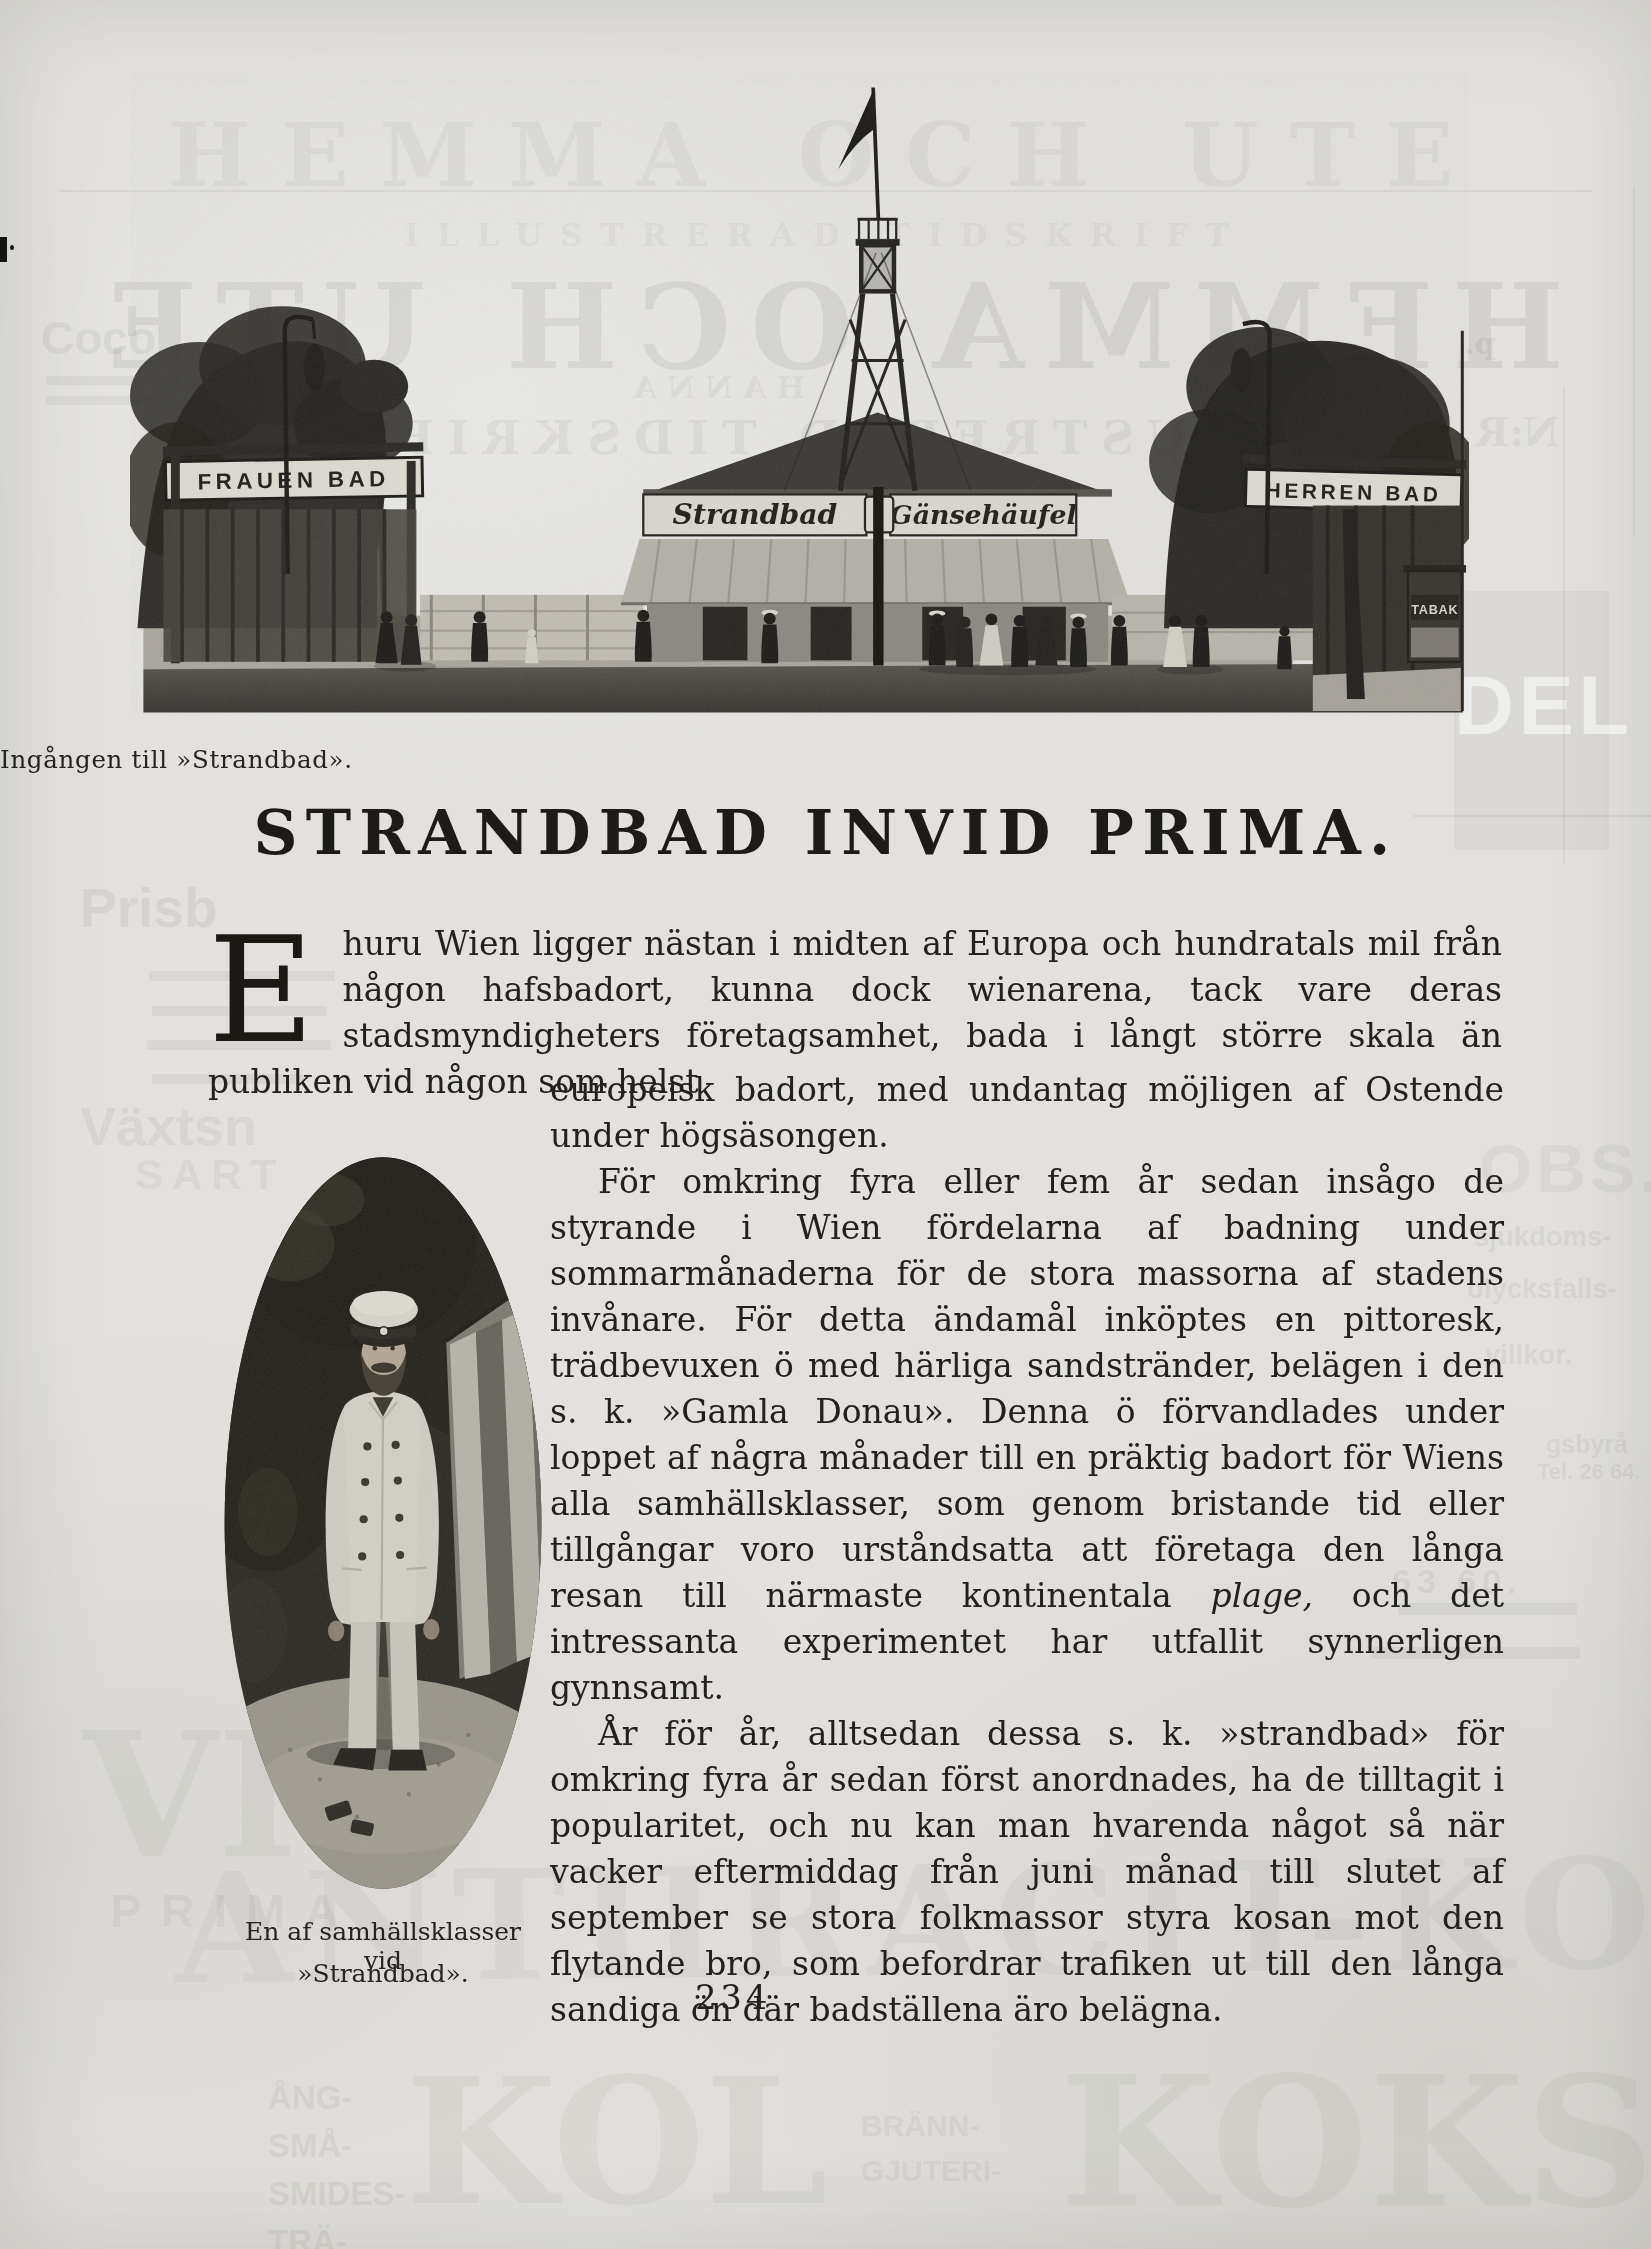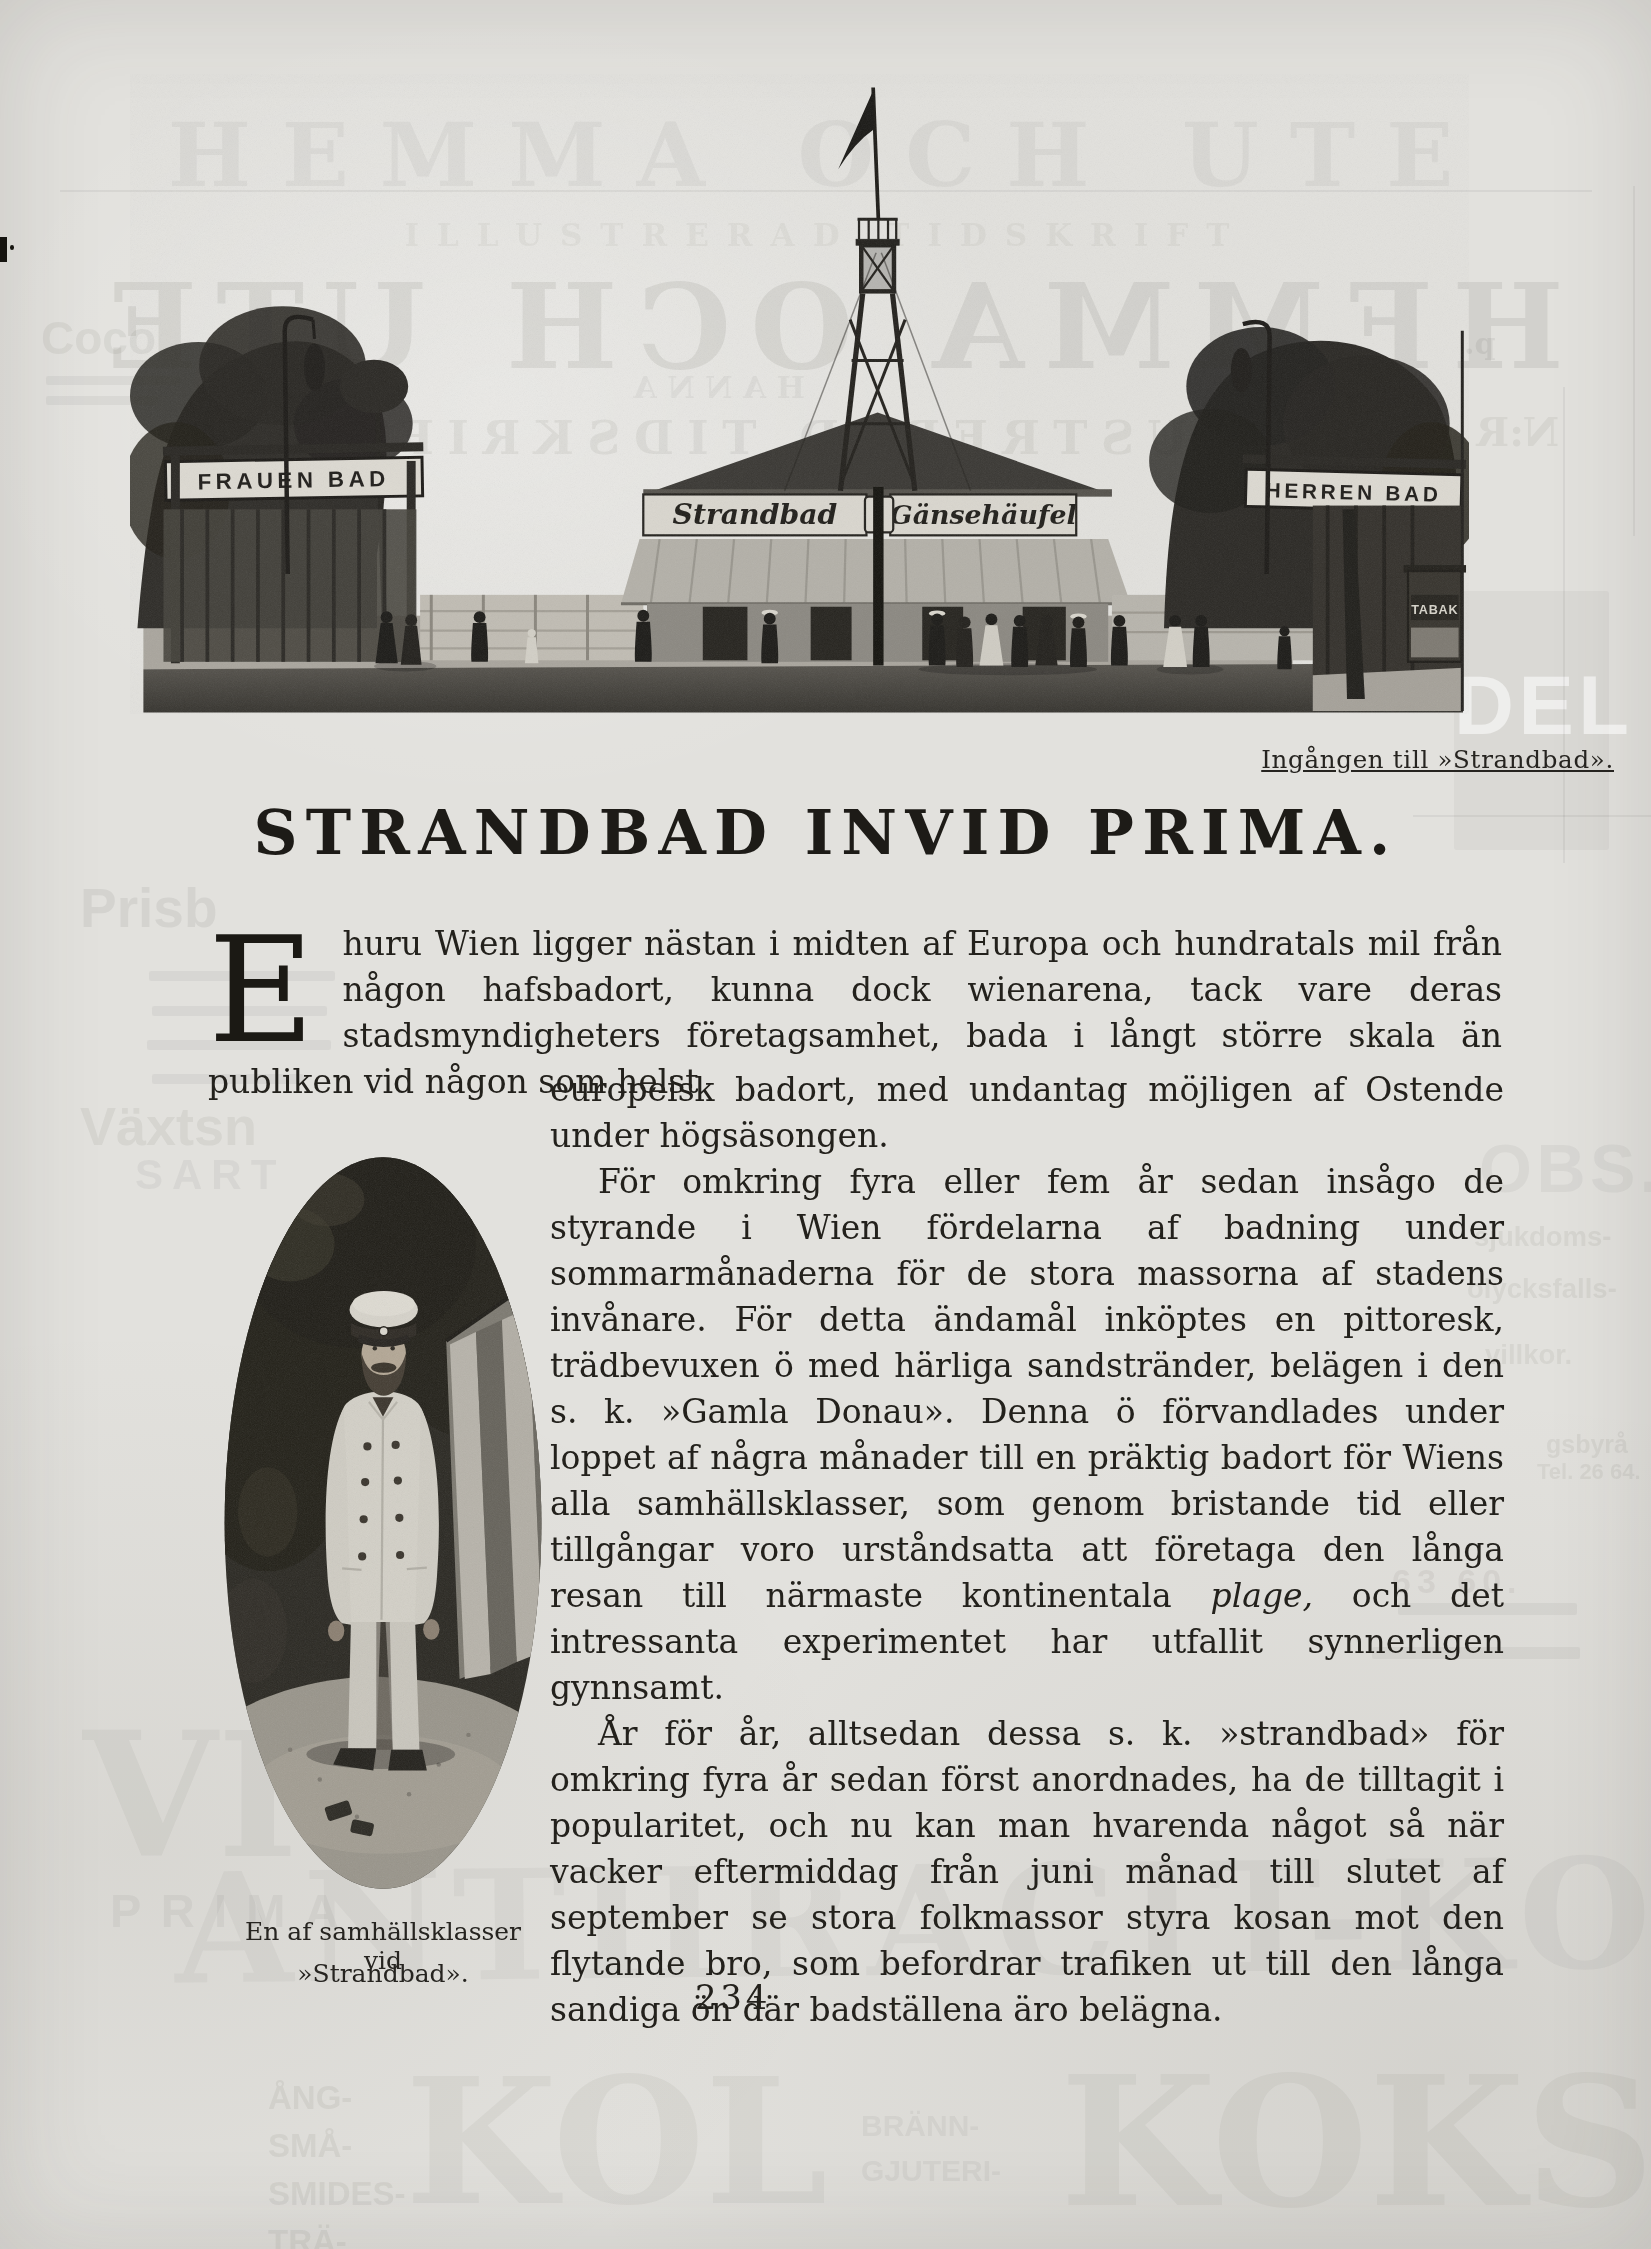--- a/index.html
+++ b/index.html
@@ -43,21 +43,21 @@
   .ghost-kol{top:2039px; left:405px; font-size:175px; color:rgba(55,52,46,.05);}
   .ghost-brann{top:2103px; left:861px; font-size:30px; line-height:45px; color:rgba(55,52,46,.06); white-space:pre-line;}
   .ghost-koks{top:2036px; left:1060px; font-size:180px; color:rgba(55,52,46,.05);}
   .ghost-anthracit{top:1831px; left:175px; font-size:152px; letter-spacing:10.4px; color:rgba(55,52,46,.045); transform:rotate(-0.6deg);}
   .ghost-del{top:591px; left:1454px; width:155px; height:259px; background:rgba(50,47,42,.045); border-radius:3px;}
   .ghost-del span{display:block; margin-top:67px; text-align:center; font-family:"Liberation Sans",sans-serif; font-weight:bold; font-size:83px; letter-spacing:4.5px; color:rgba(255,255,255,.55);}
   .blur-bar{position:absolute; background:rgba(55,52,46,.06); border-radius:2.2px;}
   .hairline{position:absolute; background:rgba(40,38,33,.06);}
   .edge-sliver{position:absolute; background:#15140f;}
   
-  .photo-caption{top:745px; left:0; width:1614px; text-align:right; font-size:24.5px; letter-spacing:0.7px; color:#262420;text-decoration:underline;}
+  .photo-caption{top:745px; left:0; width:1614px; text-align:left; font-size:24.5px; letter-spacing:0.7px; color:#262420;}
   .article-title{top:797px; left:0; width:1652px; text-align:center; font-size:61px; letter-spacing:8.2px; font-weight:600; color:#1d1b17;}
   .lead-block{top:921px; left:208px; width:1294px; font-size:33px; line-height:46px; text-align:justify; color:#23211c;}
   .dropcap{float:left; font-size:146px; line-height:119px; padding:10.4px 28px 0 0; font-weight:500; color:#1b1914;}
   .body-col{top:1067px; left:550px; width:954px; font-size:33px; line-height:46px; text-align:justify; color:#23211c;}
   .body-col p{margin:0; text-indent:0;}
   .body-col p.ind{text-indent:48px;}
   .body-col .it{font-style:italic;}
   .portrait-caption{left:223px; width:320px; text-align:center; font-size:25px; color:#262420;}
   .pc1{top:1917px;} .pc2{top:1959px;}
   .page-number{top:1977px; left:0; width:1466px; text-align:center; font-size:34px; letter-spacing:3.7px; color:#23211c;}

